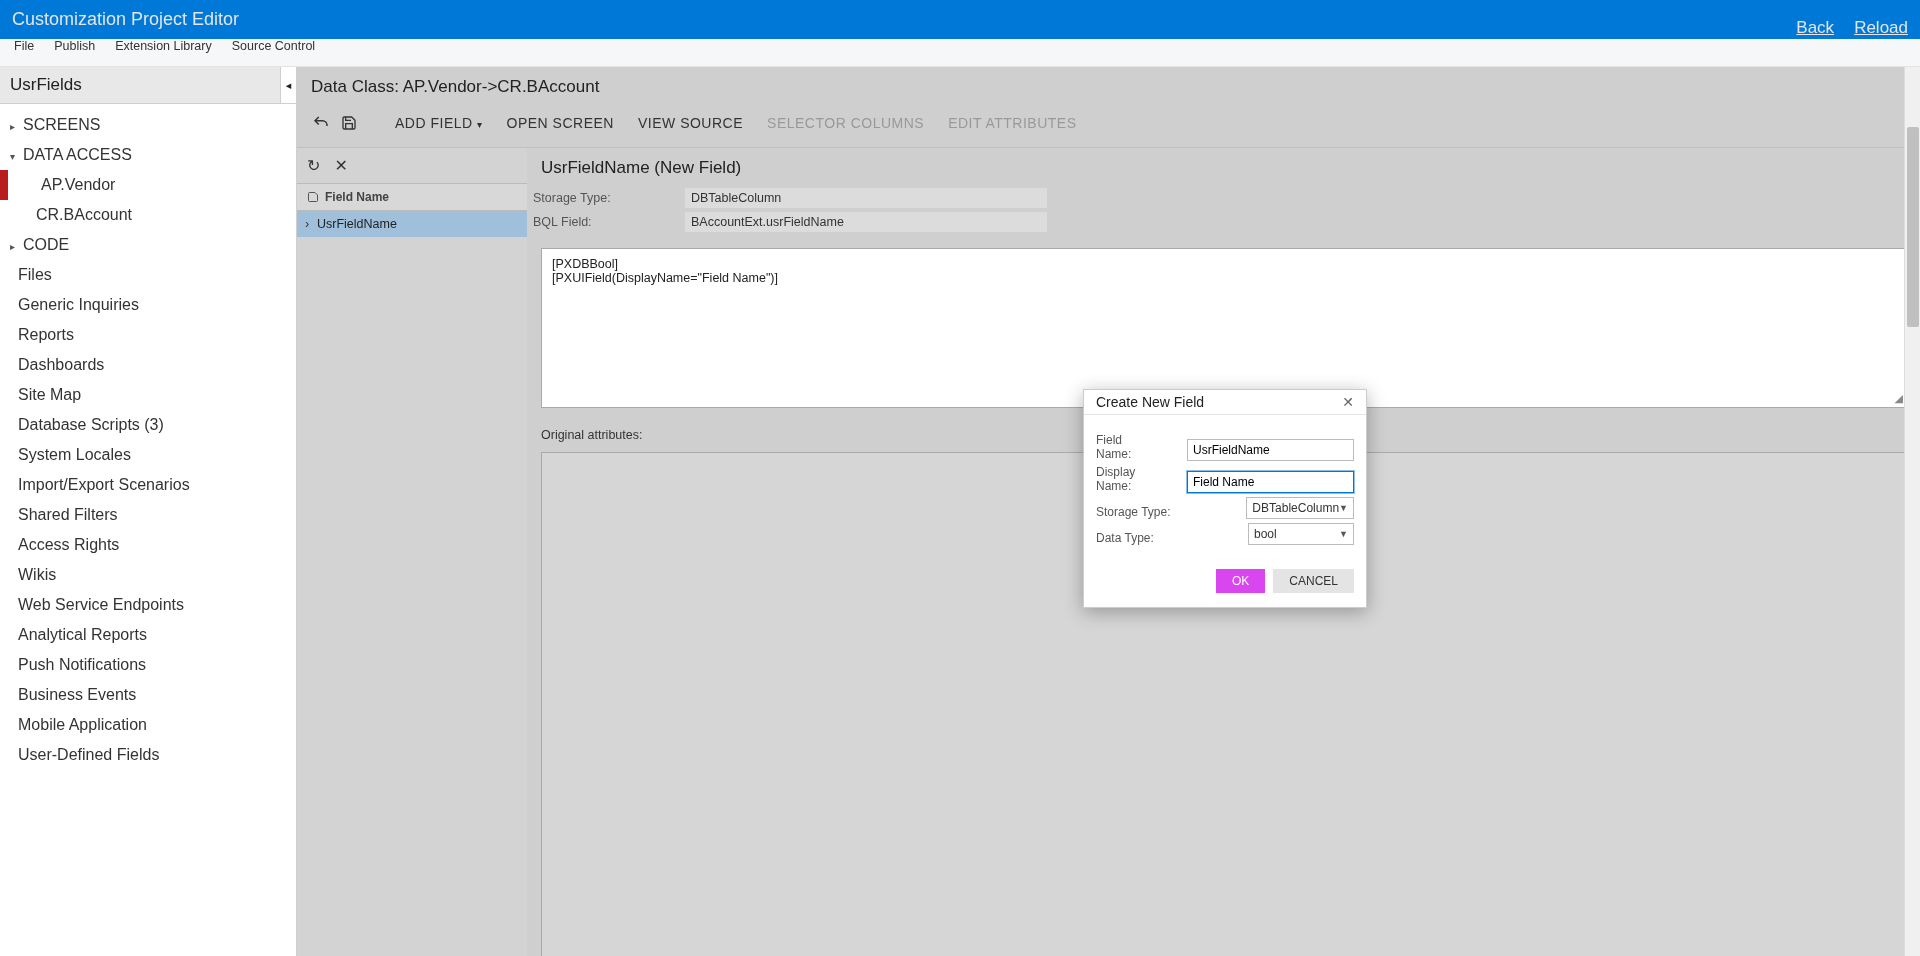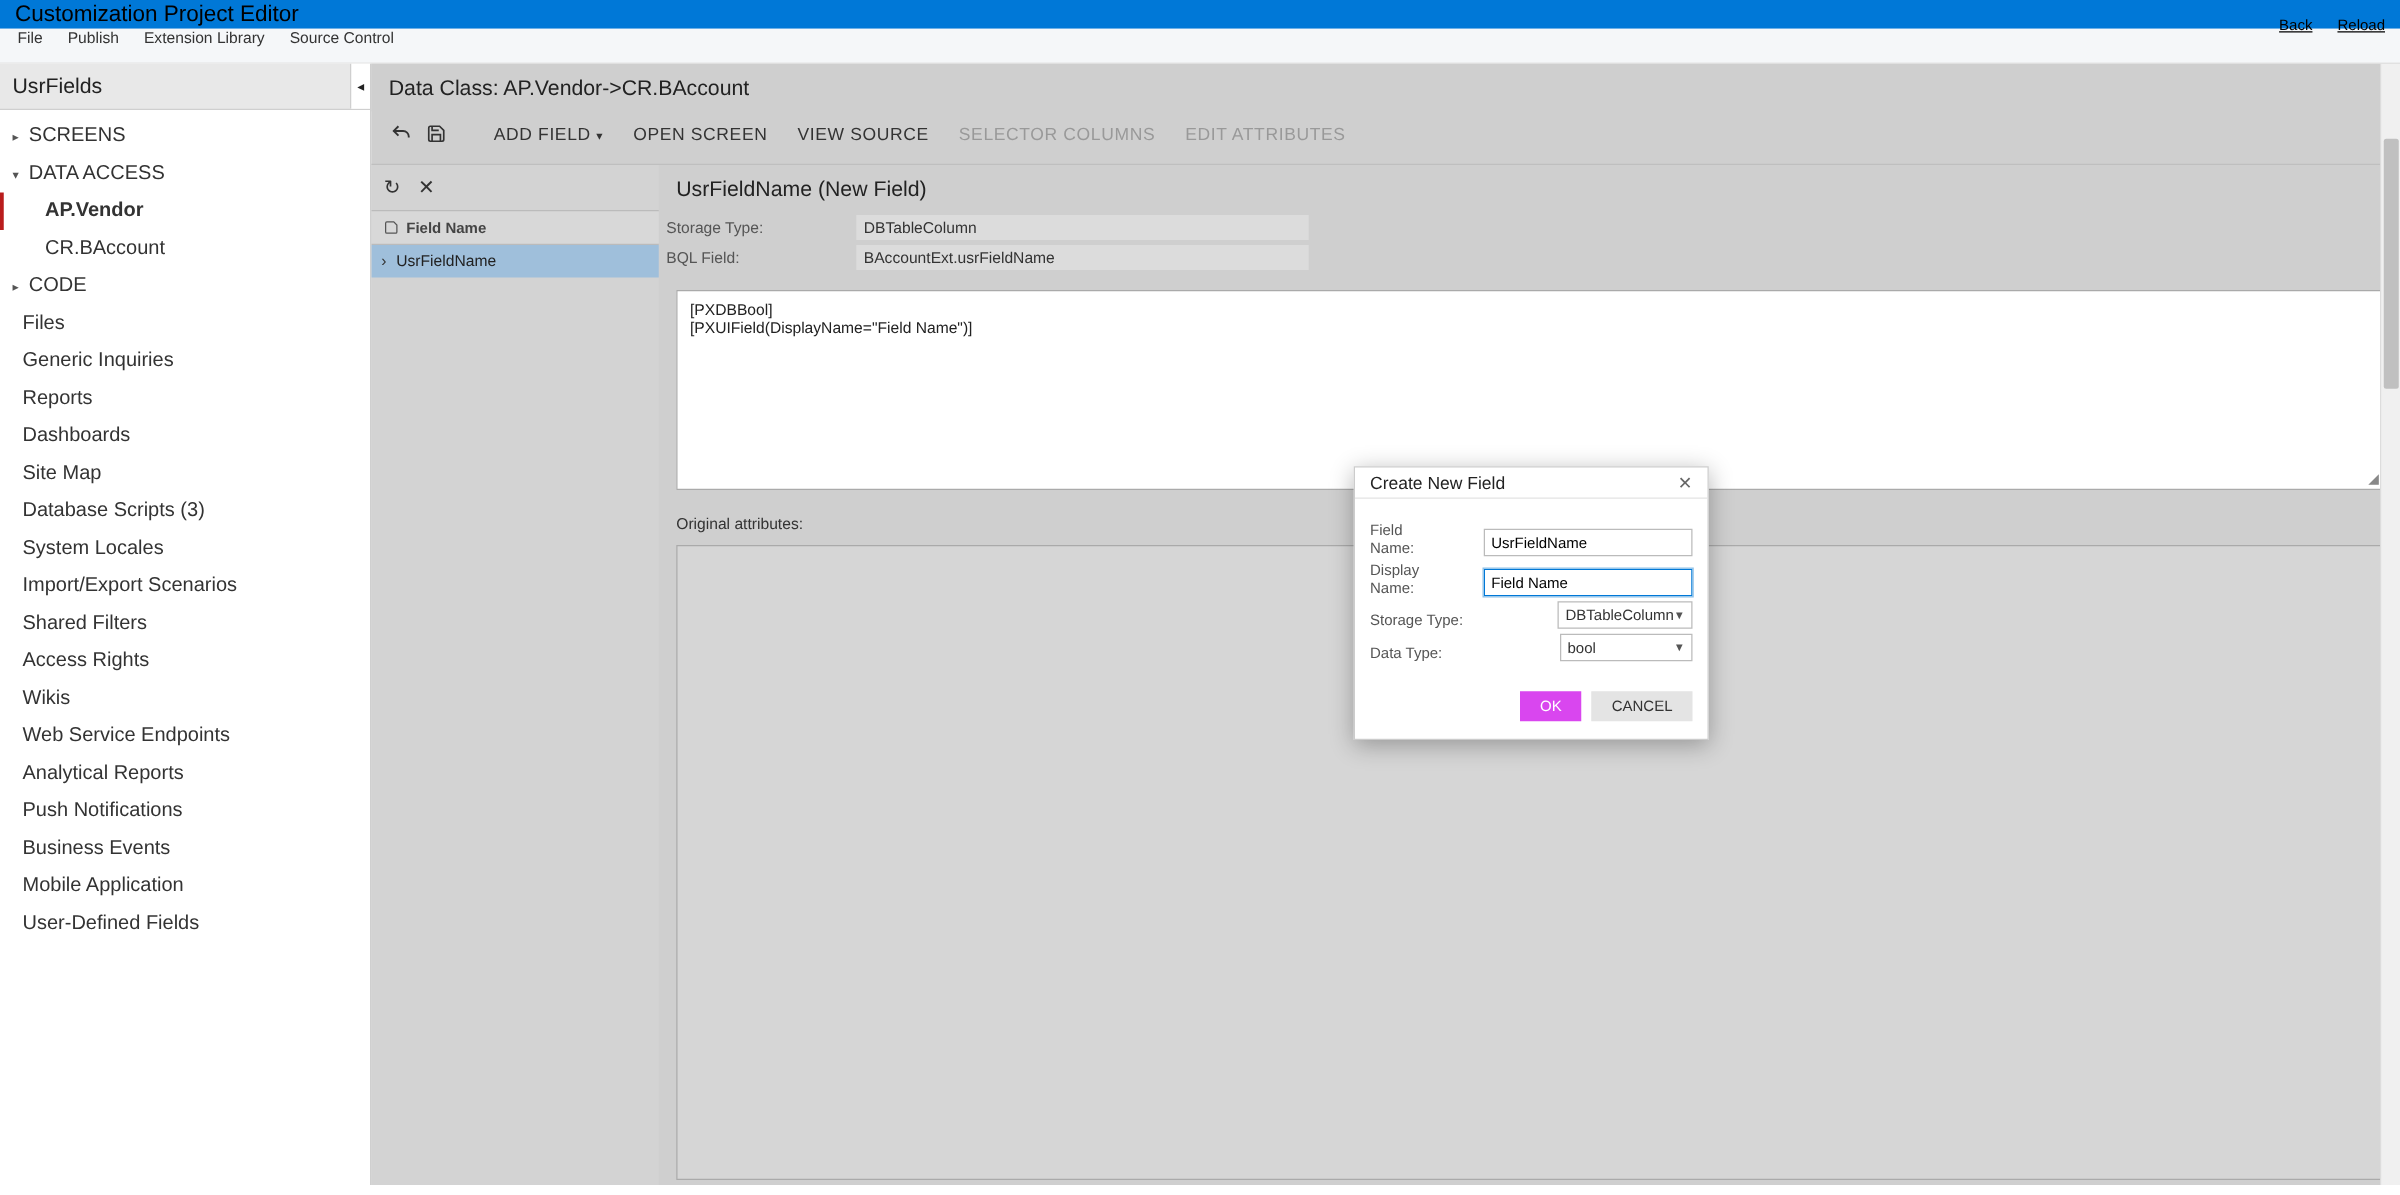--- a/index.html
+++ b/index.html
@@ -1,32 +1,32 @@
 <!DOCTYPE html>
 <html><head>
 <meta charset="utf-8">
 <style>
 * { box-sizing: border-box; margin: 0; padding: 0; }
 body { font-family: Arial, Helvetica, sans-serif; font-size: 13px; color: #333; background: #fff; overflow: hidden; }
-.titlebar { background: #0078d7; color: #000000; height: 23px; display: flex; align-items: center; padding: 0 12px; font-size: 18px; }
+.titlebar { background: #0078d7; color: #e5e5e5; height: 39px; display: flex; align-items: center; padding: 0 12px; font-size: 18px; }
 .titlebar .links { margin-left: auto; display: flex; gap: 20px; }
-.titlebar .links span { text-decoration: underline; cursor: pointer; font-size: 12px; margin-top: 16px; }
+.titlebar .links span { text-decoration: underline; cursor: pointer; font-size: 17px; margin-top: 16px; }
 .menubar { background: #f5f7f9; border-bottom: 1px solid #e4e4e4; height: 28px; display: flex; align-items: flex-start; padding: 0 4px; }
 .menubar span { padding: 0 10px; cursor: pointer; color: #333; font-size: 12.5px; }
 .content { display: flex; height: calc(100vh - 59px); }
 .sidebar { width: 297px; border-right: 1px solid #cfcfcf; background: #fff; display: flex; flex-direction: column; }
 .sidebar-title { background: #e8e8e8; padding: 8px 10px; font-size: 17px; color: #222; border-bottom: 1px solid #cfcfcf; position: relative; }
 .sidebar-title .collapse { position: absolute; right: 0; top: 0; width: 16px; height: 100%; background: #fff; border-left: 1px solid #cfcfcf; display: flex; align-items: center; justify-content: center; cursor: pointer; font-size: 11px;}
 .tree { padding: 6px 0; overflow-y: auto; }
 .tree-item { padding: 3px 8px 3px 18px; cursor: pointer; color: #333; font-size: 16px; line-height: 1.5; }
 .tree-item.level1 { padding-left: 18px; color: #333; }
 .tree-item.level1.haschild::before { content: "▸"; position: relative; left: -8px; font-size: 10px; color: #555; }
 .tree-item.level1.expanded::before { content: "▾"; position: relative; left: -8px; font-size: 10px; color: #555; }
 .tree-item.level2 { padding-left: 36px; }
-.tree-item.level2.selected { font-weight: bold; border-left: 3px solid #b91c1c; padding-left: 33px; }
+.tree-item.level2.selected { font-weight: normal; border-left: 8px solid #b91c1c; padding-left: 33px; }
 .tree-item.nolabel { padding-left: 18px; }
 .main { flex: 1; background: #cfcfcf; display: flex; flex-direction: column; position: relative; overflow: hidden; }
 .main-header { padding: 10px 14px 8px 14px; font-size: 17px; color: #222; background: #cfcfcf; }
 .toolbar { padding: 6px 14px 12px 14px; display: flex; align-items: center; gap: 8px; font-size: 14px; border-bottom: 1px solid #bfbfbf;}
 .toolbar .tb-btn { padding: 4px 8px; cursor: pointer; color: #333; letter-spacing: 0.5px; }
 .toolbar .tb-btn.disabled { color: #999; }
 .toolbar .tb-icon { width: 20px; height: 20px; display: flex; align-items: center; justify-content: center; cursor: pointer; color: #333; }
 .workspace { display: flex; flex: 1; overflow: hidden; }
 .col-left { width: 230px; background: #d3d3d3; display: flex; flex-direction: column; }
 .col-left-tb { padding: 8px 10px; display: flex; gap: 14px; }

